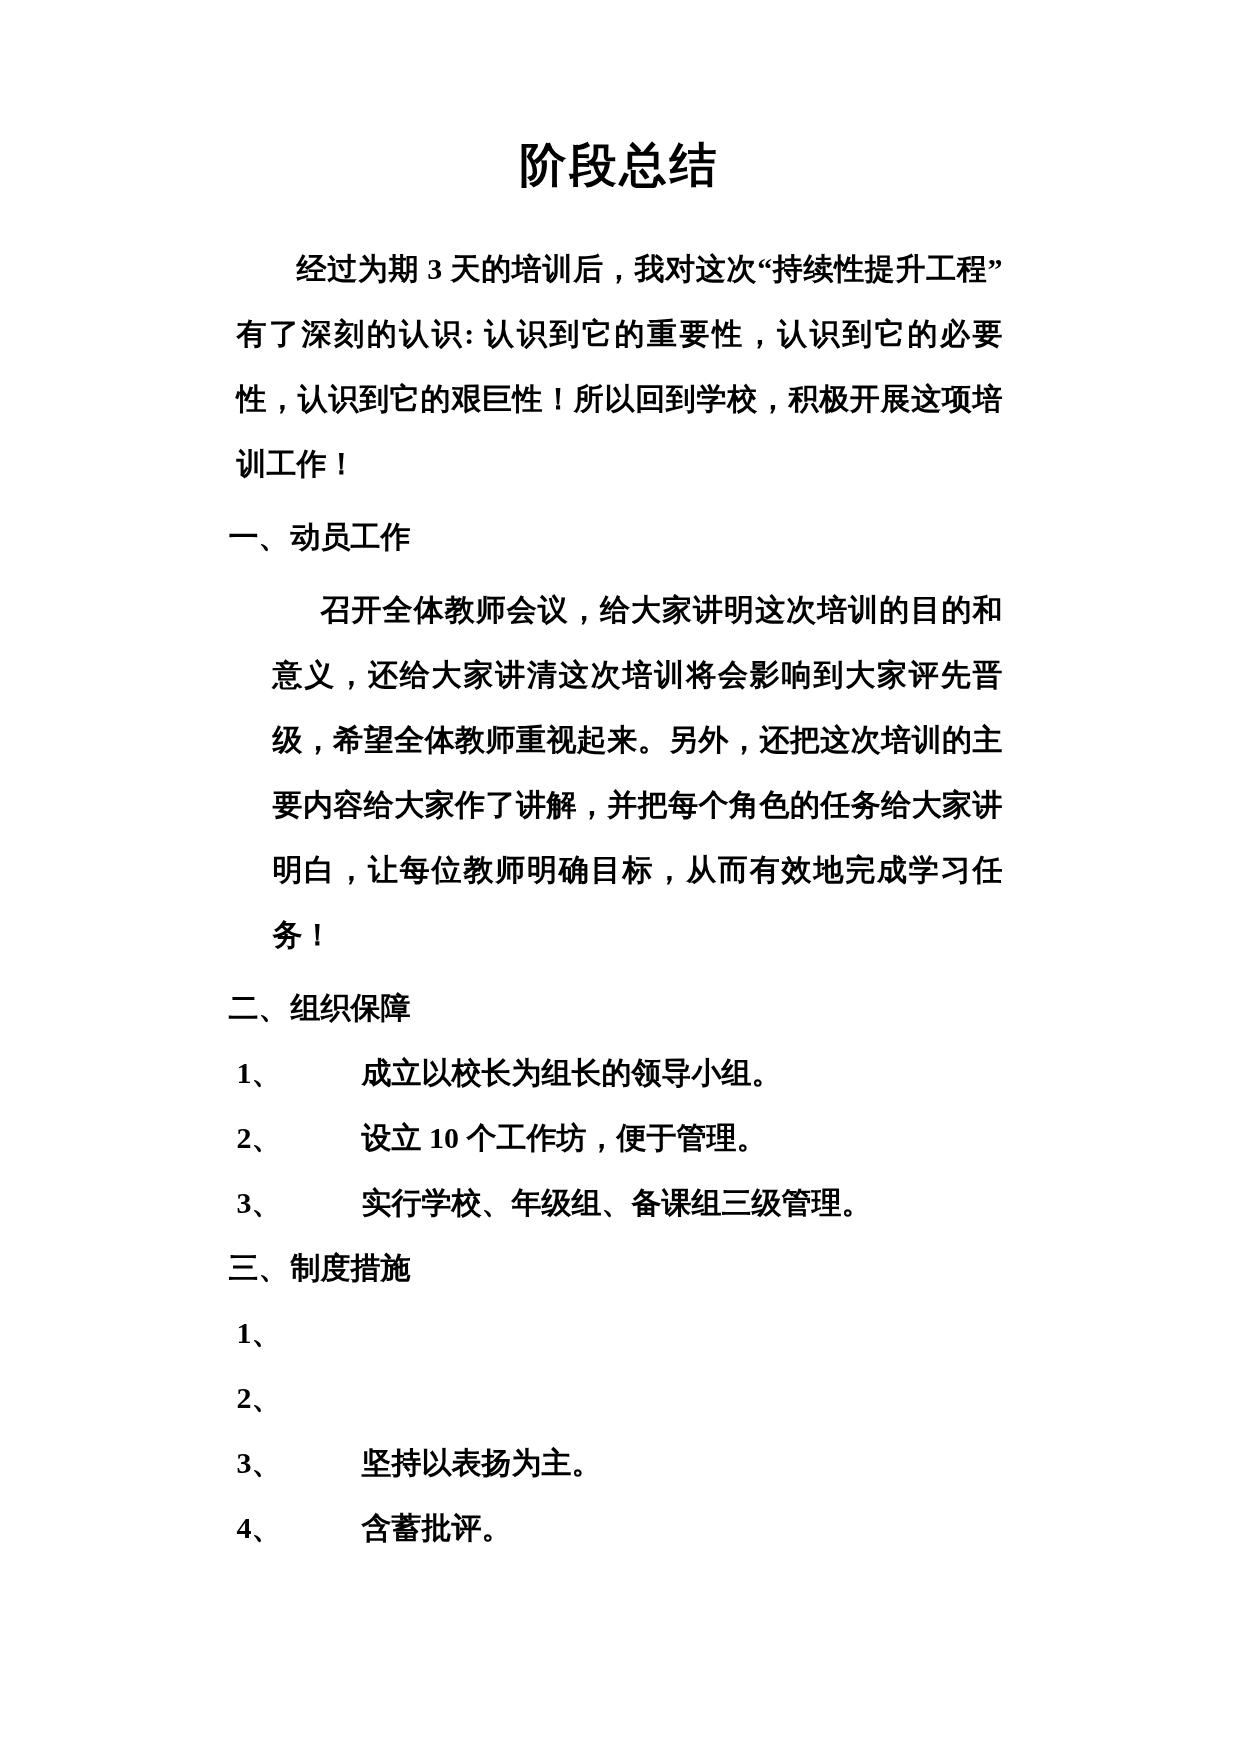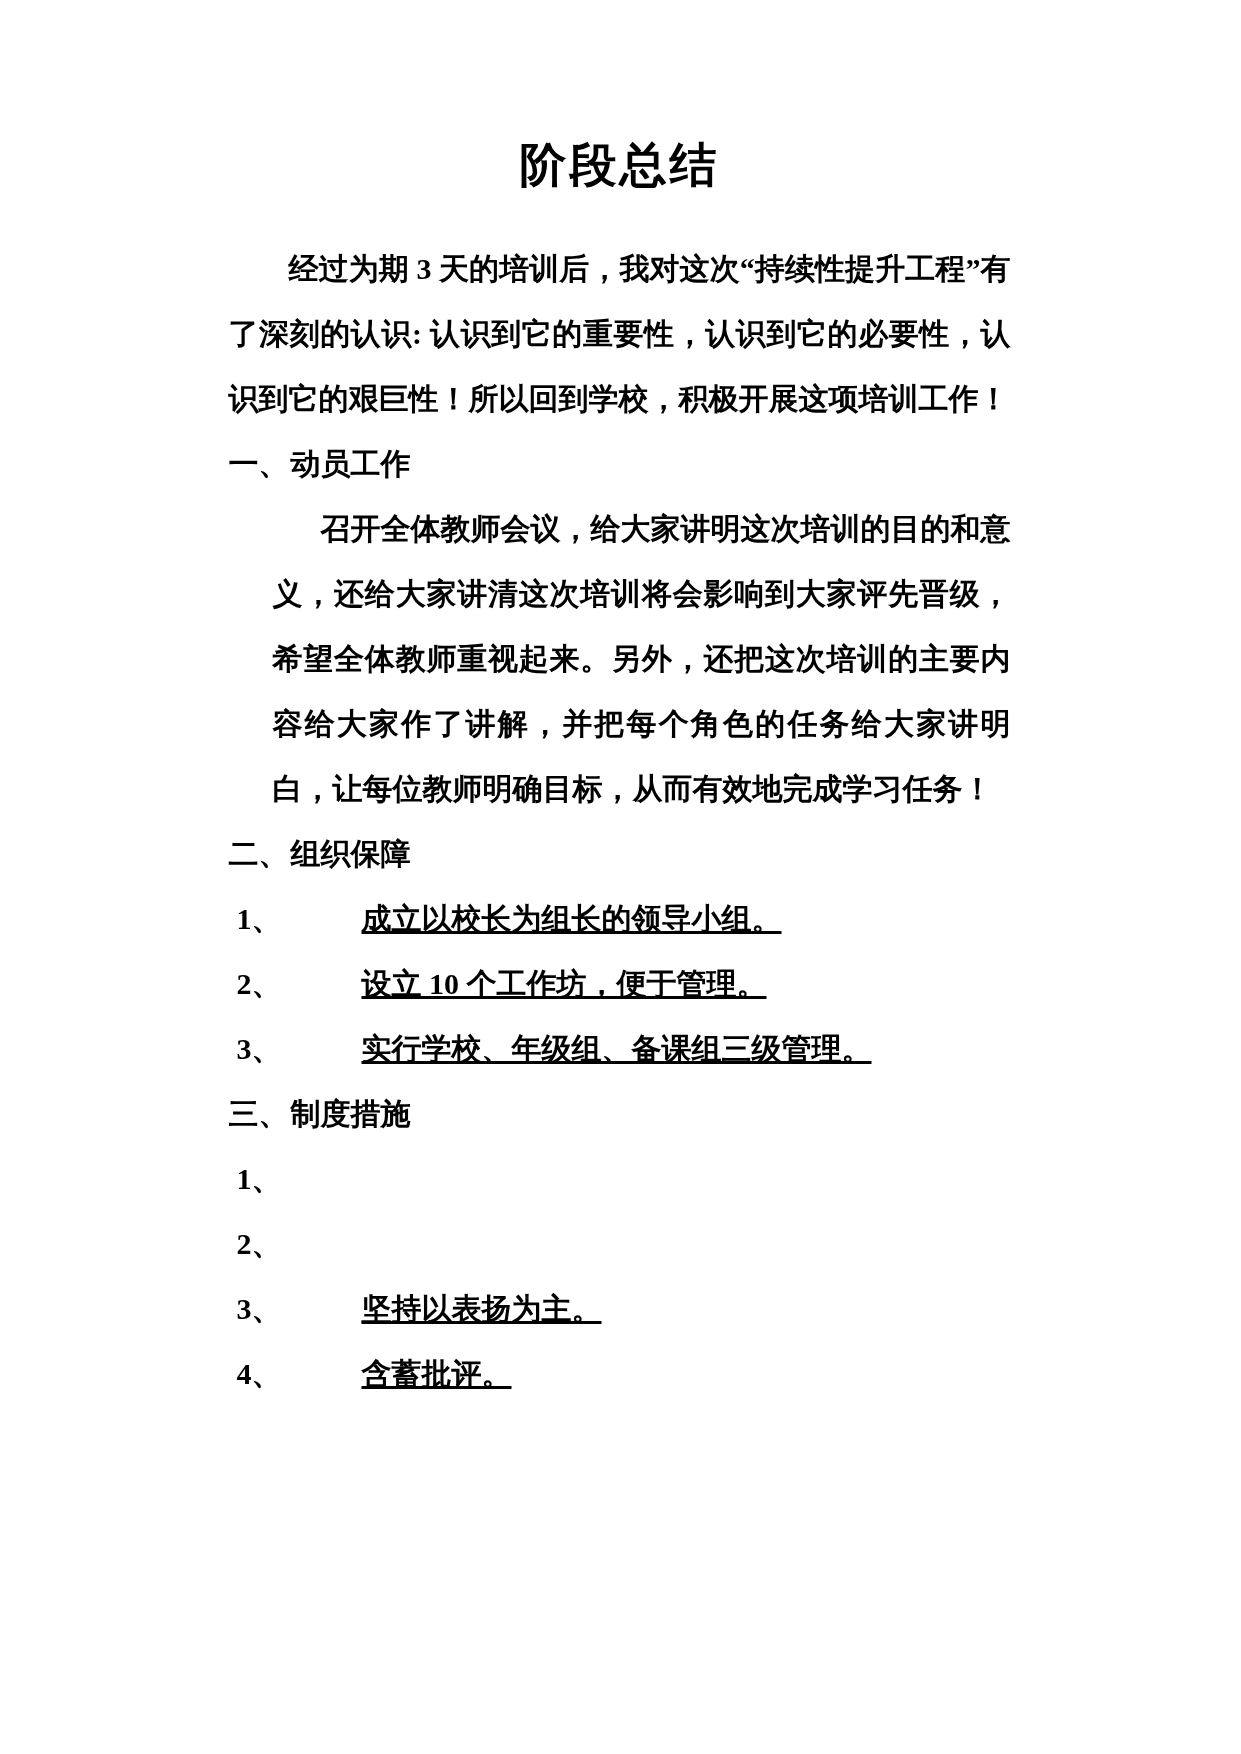--- a/index.html
+++ b/index.html
@@ -23,21 +23,21 @@
     overflow: hidden;
   }
   .doc-title {
     margin: 0 0 36px 0;
     font-size: 47px;
     line-height: 70px;
     font-weight: bold;
     text-align: center;
     letter-spacing: 3px;
   }
-  p { margin: 0; text-align: justify; }
+  p { margin: 8px; text-align: justify; }
   .intro {
     text-indent: 60px;
   }
   .sec-heading {
     display: flex;
     font-weight: bold;
   }
   .sec-num {
     flex: 0 0 62px;
   }
@@ -47,21 +47,20 @@
   }
   .list-item {
     display: flex;
     padding-left: 8px;
   }
   .item-num {
     flex: 0 0 125px;
   }
   .item-text {
     flex: 1 1 auto;
-    text-decoration: underline;
   }
   .closing {
     margin-left: 44px;
   }
 </style>
 </head>
 <body>
 
 <div class="page">
 

